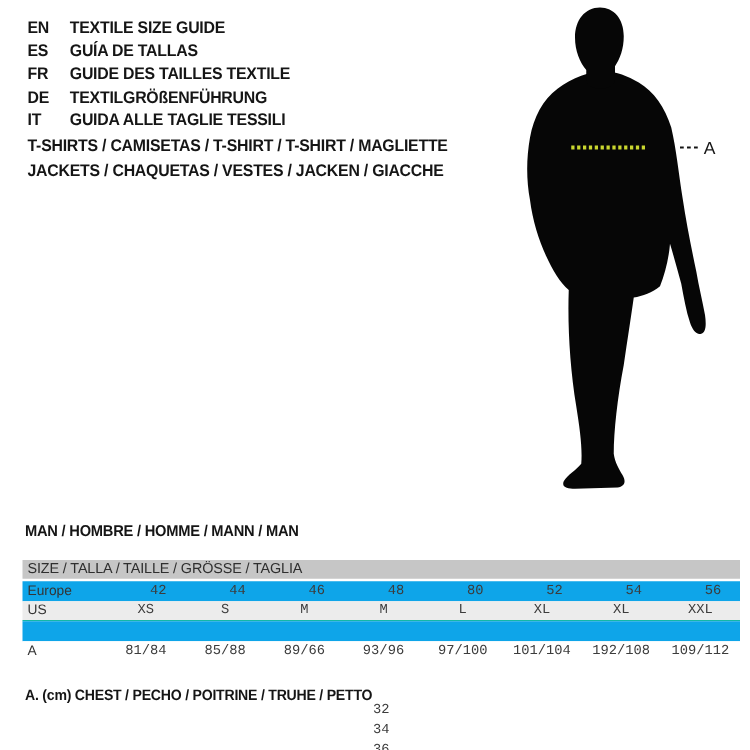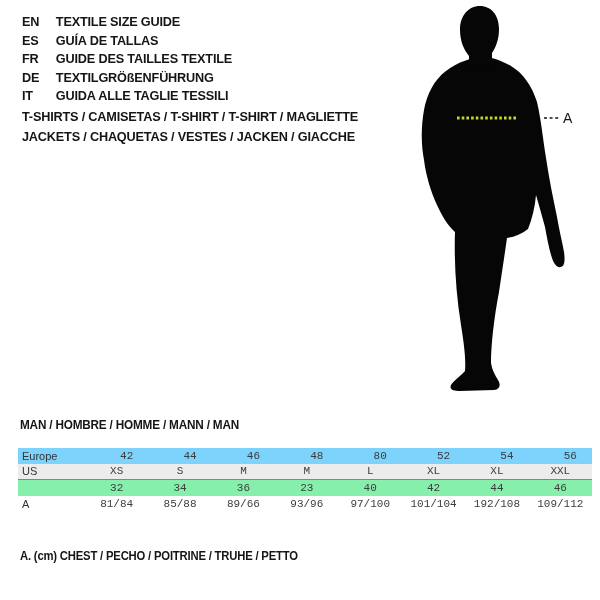--- a/index.html
+++ b/index.html
@@ -86,22 +86,23 @@
 
     <line x1="164" y1="118" x2="179" y2="118" stroke="#141414" stroke-width="1.6" stroke-dasharray="3 2.6"></line>
 
     <text x="183" y="123" font-size="14" fill="#141414" font-family="Liberation Sans, sans-serif">A</text>
   </svg>
 </div>
 
 <div class="man-title">MAN / HOMBRE / HOMME / MANN / MAN</div>
 
 <div class="size-table">
+  <div class="st-header" style="background:#c6c6c6;">SIZE / TALLA / TAILLE / GRÖSSE / TAGLIA</div>
 
-  <div class="st-row" style="background:#7dd3fc;gap:20px;">
+  <div class="st-row" style="background:#0ea5e9;gap:20px;">
     <span class="st-label">Europe</span>
     <span class="st-cell">42</span>
     <span class="st-cell">44</span>
     <span class="st-cell">46</span>
     <span class="st-cell">48</span>
     <span class="st-cell">80</span>
     <span class="st-cell">52</span>
     <span class="st-cell">54</span>
     <span class="st-cell">56</span>
   </div>
@@ -111,21 +112,21 @@
     <span class="st-cell">XS</span>
     <span class="st-cell">S</span>
     <span class="st-cell">M</span>
     <span class="st-cell">M</span>
     <span class="st-cell">L</span>
     <span class="st-cell">XL</span>
     <span class="st-cell">XL</span>
     <span class="st-cell">XXL</span>
   </div>
 
-  <div class="st-row" style="background:#86efac;">
+  <div class="st-row" style="background:#0ea5e9;flex-direction:column;">
     <span class="st-label"></span>
     <span class="st-cell">32</span>
     <span class="st-cell">34</span>
     <span class="st-cell">36</span>
     <span class="st-cell">23</span>
     <span class="st-cell">40</span>
     <span class="st-cell">42</span>
     <span class="st-cell">44</span>
     <span class="st-cell">46</span>
   </div>

